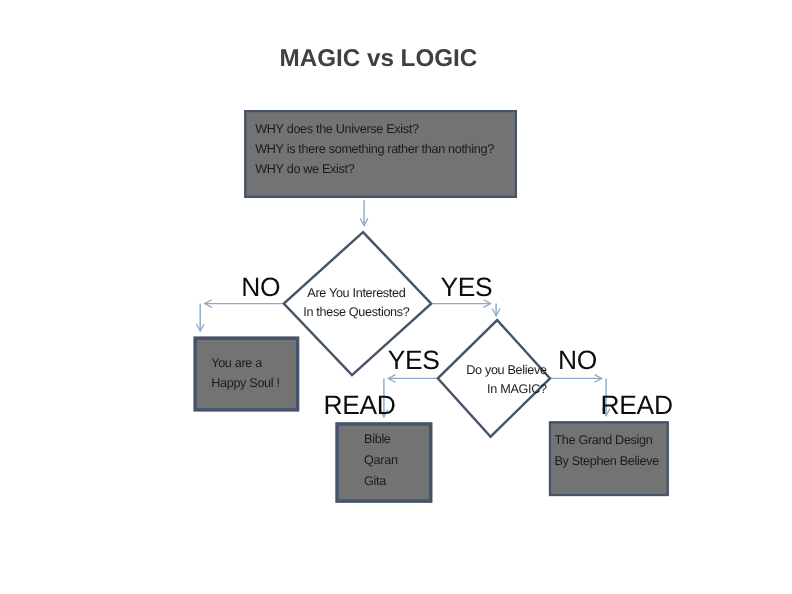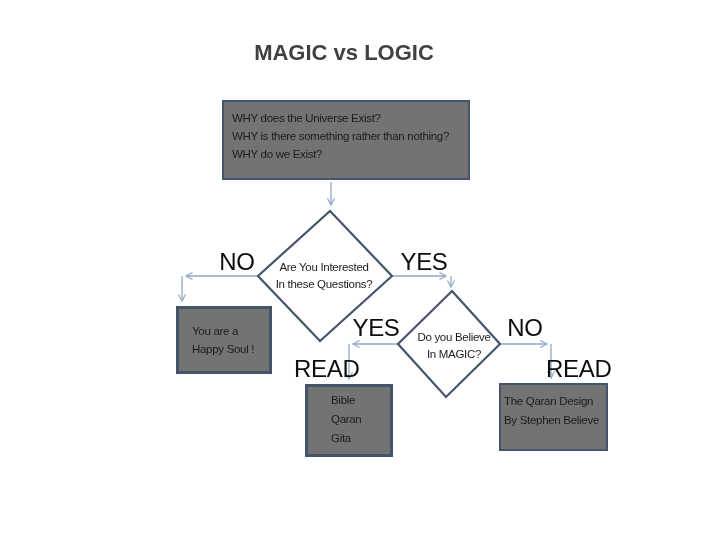--- a/index.html
+++ b/index.html
@@ -78,21 +78,21 @@
     z-index: 2;
   }
   .d1-text {
     left: 256px; top: 259px;
     width: 136px;
     text-align: center;
   }
   .d2-text {
     left: 411px; top: 329px;
     width: 86px;
-    text-align: center;
+    text-align: right;
   }
   .branch-label {
     position: absolute;
     width: 64px;
     text-align: center;
     font-size: 24px;
     font-weight: 400;
     color: #0d0d0d;
     letter-spacing: -0.3px;
     z-index: 2;
@@ -173,21 +173,21 @@
     <div class="line">Happy Soul !</div>
   </div>
 
   <div class="box bible-box">
     <div class="line">Bible</div>
     <div class="line">Qaran</div>
     <div class="line">Gita</div>
   </div>
 
   <div class="box grand-box">
-    <div class="line">The Qaran Design</div>
+    <div class="line">The Grand Design</div>
     <div class="line">By Stephen Believe</div>
   </div>
 
   <div class="branch-label lbl-interest-no">NO</div>
   <div class="branch-label lbl-interest-yes">YES</div>
   <div class="branch-label lbl-magic-yes">YES</div>
   <div class="branch-label lbl-magic-no">NO</div>
   <div class="branch-label lbl-read-left">READ</div>
   <div class="branch-label lbl-read-right">READ</div>
 

